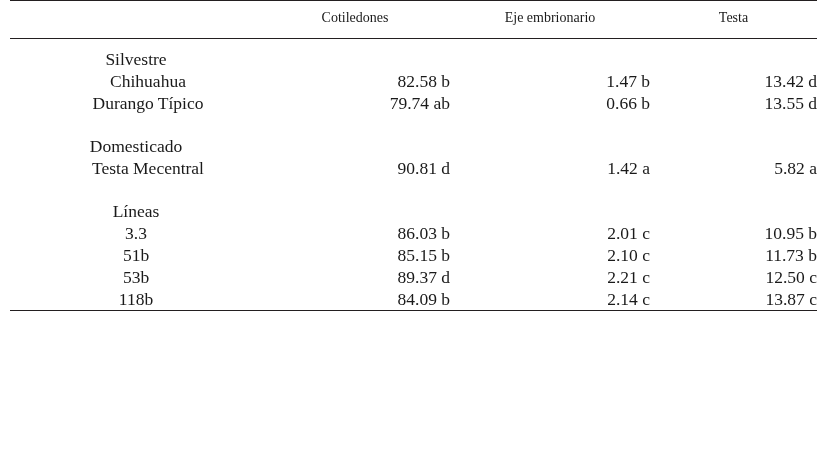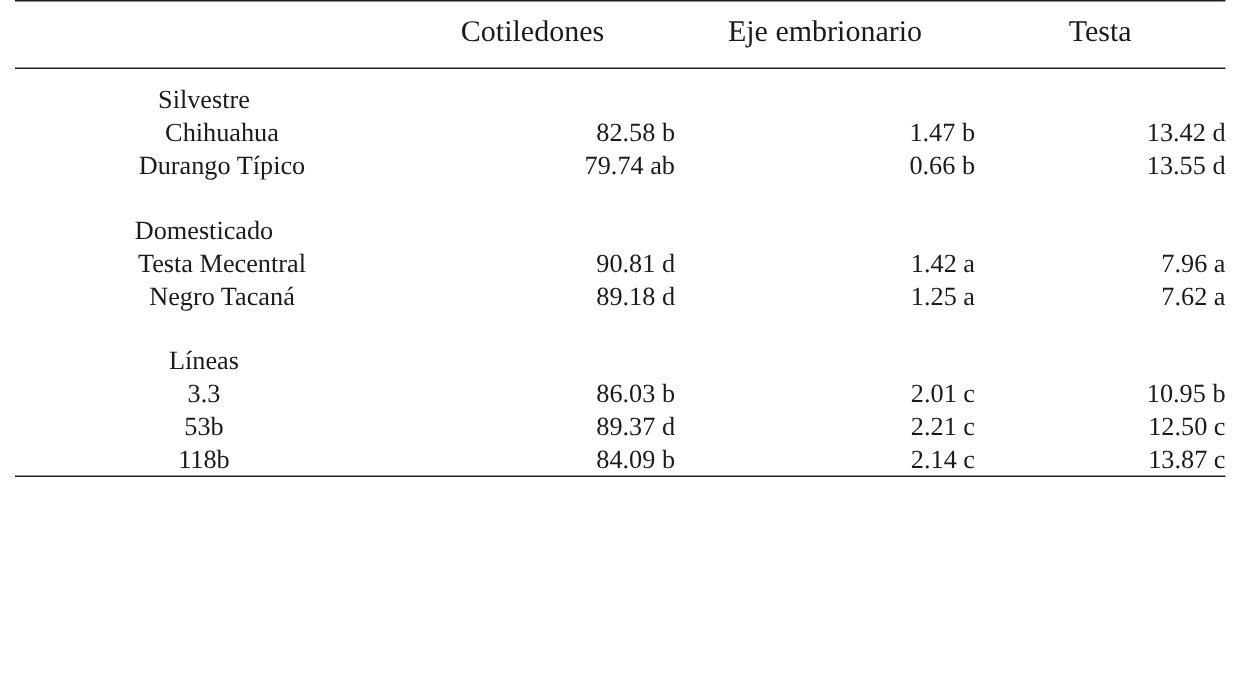--- a/index.html
+++ b/index.html
@@ -36,21 +36,21 @@
     padding: 0;
     height: 0;
     line-height: 0;
   }
   .rule-top td { border-top: 1.6px solid #231f20; }
   .rule-head td { border-top: 1.1px solid #231f20; }
   .rule-bottom td { border-top: 1.6px solid #231f20; }
 
   thead th {
     font-weight: normal;
-    font-size: 20px;
+    font-size: 14px;
     text-align: center;
     padding: 9px 0 12px 0;
     vertical-align: bottom;
   }
   thead th.blank { text-align: left; }
 
   tbody td {
     padding: 0;
     height: 22px;
     vertical-align: middle;
@@ -133,44 +133,44 @@
       <tr class="group-head">
         <td class="label">Domesticado</td>
         <td class="val"></td>
         <td class="val"></td>
         <td class="val"></td>
       </tr>
       <tr>
         <td class="label indent">Testa Mecentral</td>
         <td class="val">90.81 d</td>
         <td class="val">1.42 a</td>
-        <td class="val">7.96 a</td>
-      </tr>
-      <tr>
-        <td class="label indent">Negro Tacaná</td>
-        <td class="val">89.18 d</td>
-        <td class="val">1.25 a</td>
-        <td class="val">7.62 a</td>
+        <td class="val">5.82 a</td>
       </tr>
 
       <tr class="spacer">
           <td colspan="4"></td>
         </tr>
 
       <tr class="group-head">
         <td class="label">Líneas</td>
         <td class="val"></td>
         <td class="val"></td>
         <td class="val"></td>
       </tr>
       <tr>
         <td class="label">3.3</td>
         <td class="val">86.03 b</td>
         <td class="val">2.01 c</td>
         <td class="val">10.95 b</td>
+      </tr>
+      <tr>
+        <td class="label">51b</td>
+        <td class="val">85.15 b</td>
+        <td class="val">2.10 c</td>
+        <td class="val">11.73 b</td>
       </tr>
       <tr>
         <td class="label">53b</td>
         <td class="val">89.37 d</td>
         <td class="val">2.21 c</td>
         <td class="val">12.50 c</td>
       </tr>
       <tr class="last-row">
         <td class="label">118b</td>
         <td class="val">84.09 b</td>

